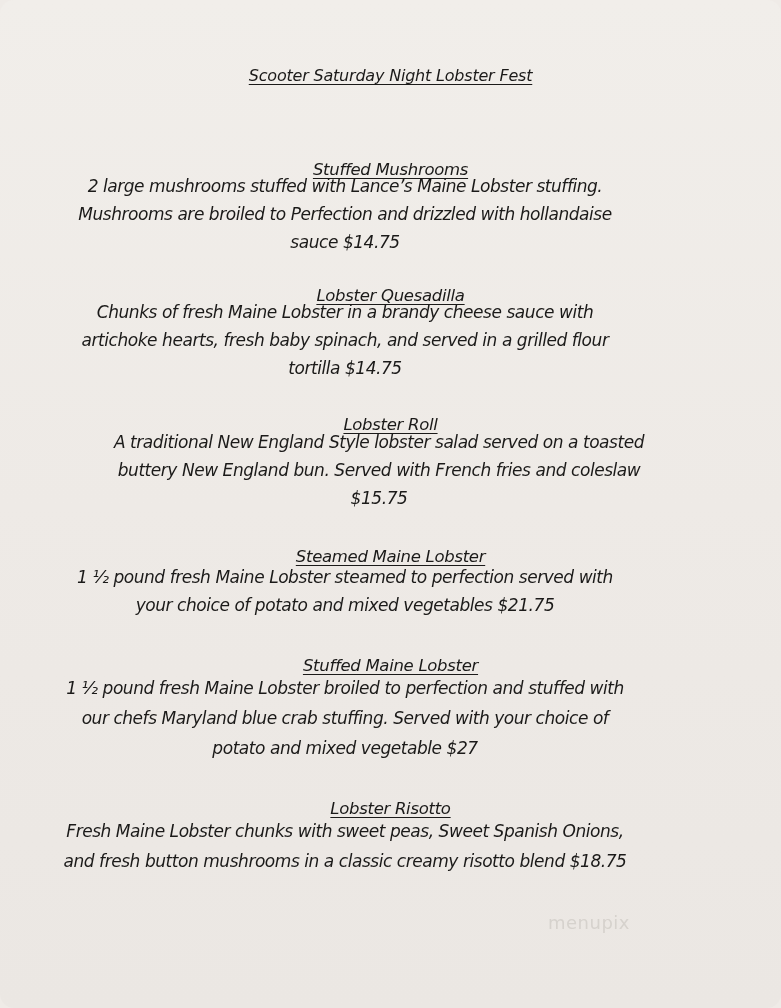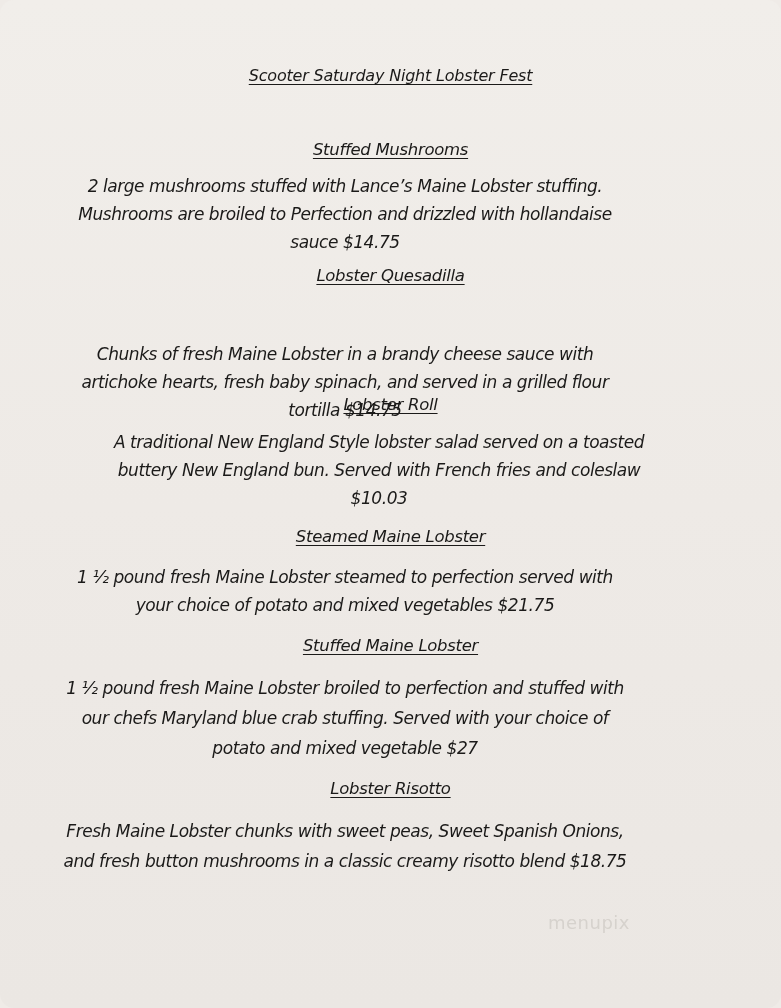--- a/index.html
+++ b/index.html
@@ -36,20 +36,21 @@
   }
   .heading {
     position: absolute;
     left: 0; width: 781px;
     text-align: center;
     font-style: italic;
     font-size: 16.5px;
     text-decoration: underline;
     text-underline-offset: 3px;
     letter-spacing: -0.3px;
+    margin-top: 20px;
   }
   .desc {
     position: absolute;
     left: 0; width: 690px;
     text-align: center;
     font-style: italic;
     font-size: 17px;
     line-height: 28px;
     letter-spacing: -0.45px;
   }
@@ -70,31 +71,31 @@
   <div class="title">Scooter Saturday Night Lobster Fest</div>
 
   <div class="heading" style="top:140px;">Stuffed Mushrooms</div>
   <div class="desc" style="top:172px;">
     <span class="line">2 large mushrooms stuffed with Lance’s Maine Lobster stuffing.</span>
     <span class="line">Mushrooms are broiled to Perfection and drizzled with hollandaise</span>
     <span class="line">sauce $14.75</span>
   </div>
 
   <div class="heading" style="top:266px;font-style:italic;">Lobster Quesadilla</div>
-  <div class="desc" style="top:298px;margin-top:42px;">
+  <div class="desc" style="top:298px;">
     <span class="line">Chunks of fresh Maine Lobster in a brandy cheese sauce with</span>
     <span class="line">artichoke hearts, fresh baby spinach, and served in a grilled flour</span>
     <span class="line">tortilla $14.75</span>
   </div>
 
   <div class="heading" style="top:395px;">Lobster Roll</div>
   <div class="desc" style="top:428px;padding-left:34px;">
     <span class="line">A traditional New England Style lobster salad served on a toasted</span>
     <span class="line">buttery New England bun.  Served with French fries and coleslaw</span>
-    <span class="line">$10.03</span>
+    <span class="line">$15.75</span>
   </div>
 
   <div class="heading" style="top:527px;">Steamed Maine Lobster</div>
   <div class="desc" style="top:563px;">
     <span class="line">1 ½ pound fresh Maine Lobster steamed to perfection served with</span>
     <span class="line">your choice of potato and mixed vegetables $21.75</span>
   </div>
 
   <div class="heading" style="top:636px;">Stuffed Maine Lobster</div>
   <div class="desc" style="top:673px;">

